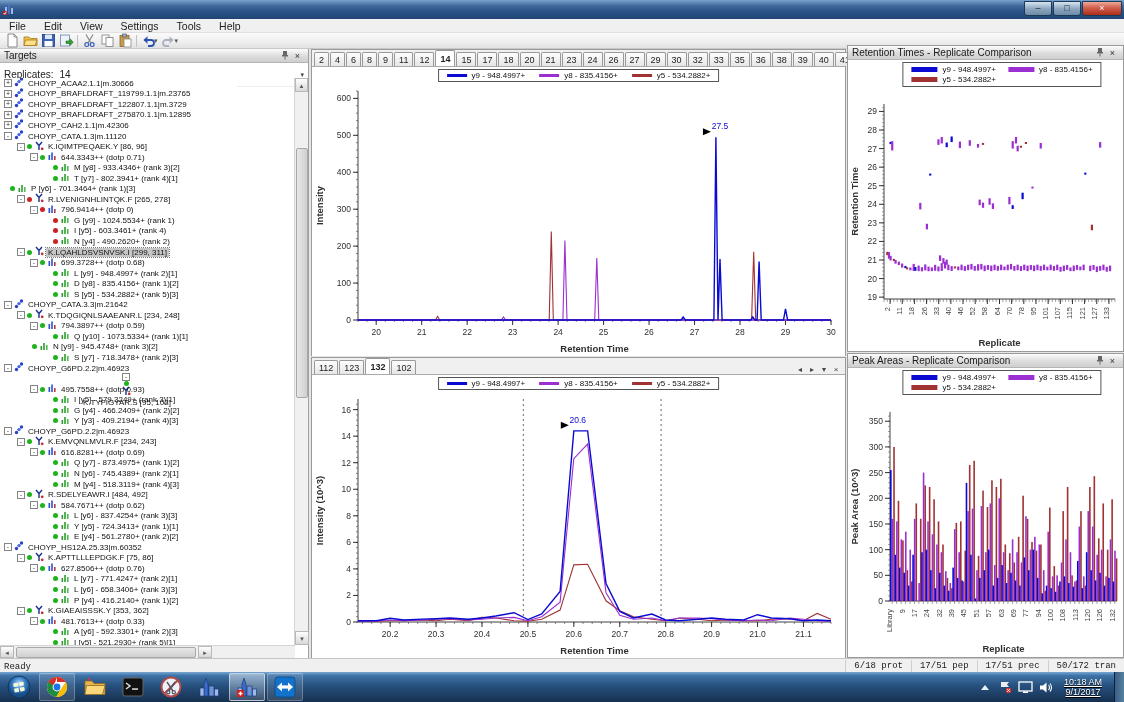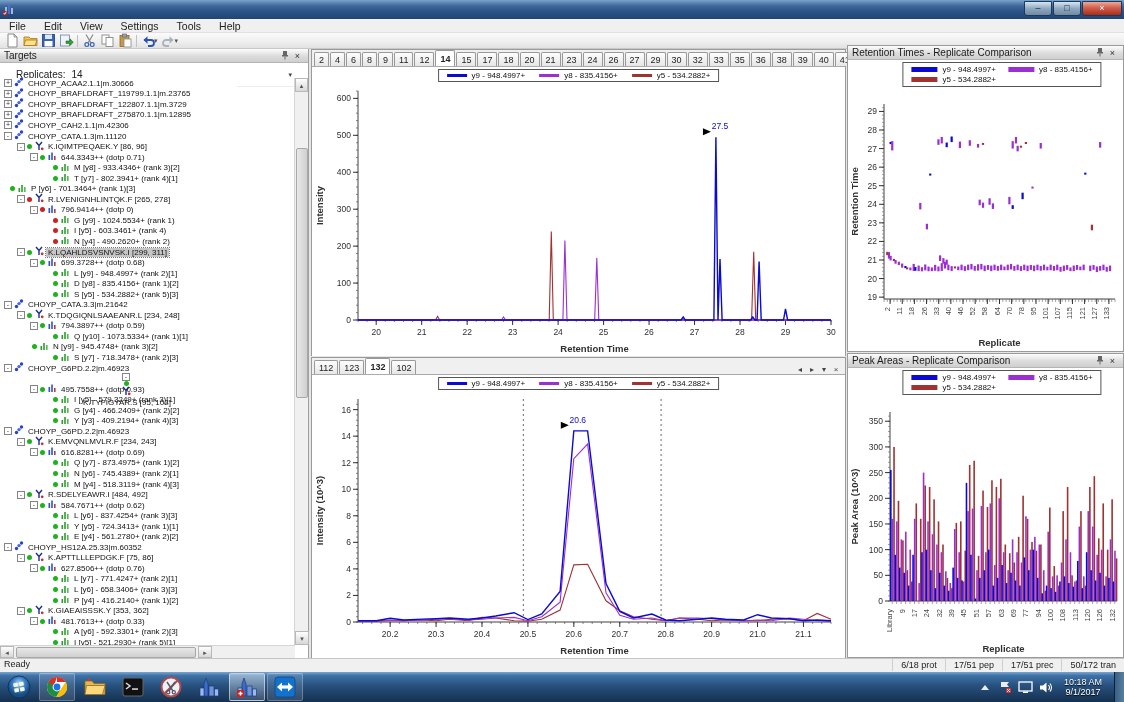--- a/index.html
+++ b/index.html
@@ -24,21 +24,21 @@
   .tb-btn { width:18px; height:15px; display:flex; align-items:center; justify-content:center; }
   .tb-sep { width:1px; height:12px; background:#c0c0c0; margin:0 2px; }
   .tb-dd { font-size:7px; color:#555; margin-left:-3px; margin-right:2px; }
 
   
   #targets { position:absolute; left:0; top:49px; width:309px; height:609px; background:#fff; border-right:1px solid #a0a0a0; }
   .panel-header { height:14px; background:linear-gradient(180deg,#fdfdfd,#dcdcdc 55%,#cfcfcf); border-bottom:1px solid #b5b5b5;
     font-size:10px; color:#1a1a1a; display:flex; align-items:center; padding:0 4px; }
   .panel-header .ph-title { flex:1; }
   .ph-btn { width:13px; height:12px; text-align:center; font-size:9px; color:#333; line-height:12px; }
-  #replicates-row { height:24px; display:flex; align-items:center; font-size:10px; padding:0 16px; background:#fff; border-bottom:1px solid #eee; }
+  #replicates-row { height:24px; display:flex; align-items:center; font-size:10px; padding:0 4px; background:#fff; border-bottom:1px solid #eee; }
   #replicates-row .lbl { color:#222; margin-right:6px; }
   #replicates-row .val { color:#222; flex:1; }
   #replicates-row .dd { font-size:7px; color:#444; }
   #tree { position:absolute; left:0; top:29px; width:237px; height:567px; overflow:hidden; background:#fff; }
   .tree-row { height:10.55px; display:flex; align-items:center; white-space:nowrap; font-size:8px; color:#111; }
   .tree-row .t-label { padding:0 2px; }
   .tree-row.selected .t-label { background:#c6c6c6; outline:1px dotted #777; }
   .exp-box { width:8px; height:8px; border:1px solid #848484; background:#fff; font-size:7px; line-height:6px; text-align:center; color:#333; margin-right:2px; flex:none; }
   .t-dot { width:5px; height:5px; border-radius:50%; margin-right:2px; flex:none; }
   .t-icon { margin-right:2px; flex:none; }
@@ -64,31 +64,31 @@
   .legend-item { display:flex; align-items:center; font-size:8px; color:#111; white-space:nowrap; }
   .legend-swatch { width:20px; height:3px; margin-right:5px; }
   .legend.two-row .legend-swatch { width:26px; height:5px; }
 
   
   .side-panel { position:absolute; background:#fff; border:1px solid #9a9a9a; }
   #rt-panel { left:847px; top:45px; width:277px; height:307px; }
   #pa-panel { left:847px; top:353px; width:277px; height:305px; }
 
   
-  #statusbar { position:absolute; left:0; top:658px; width:1124px; height:14px; background:#f0f0f0; border-top:1px solid #c5c5c5; display:flex; align-items:flex-start; font-size:9px; color:#222; }
+  #statusbar { position:absolute; left:0; top:658px; width:1124px; height:14px; background:#f0f0f0; border-top:1px solid #c5c5c5; display:flex; align-items:flex-end; font-size:9px; color:#222;font-family:Liberation Mono, monospace; }
   #status-ready { padding-left:4px; flex:1; }
   .status-cell { padding:0 8px; border-left:1px solid #cfcfcf; height:12px; line-height:12px; }
 
   
   #taskbar { position:absolute; left:0; top:672px; width:1124px; height:30px;
     background:linear-gradient(180deg,#7aa7d4 0%,#3e72a6 12%,#27517f 45%,#1c3c60 80%,#15304e 100%); display:flex; align-items:center; }
   .task-slot { width:36px; height:28px; margin:0 1px; display:flex; align-items:center; justify-content:center; border-radius:2px; }
   .task-slot.running { background:rgba(255,255,255,0.12); border:1px solid rgba(255,255,255,0.25); }
   .task-slot.active { background:linear-gradient(180deg,rgba(255,255,255,0.45),rgba(255,255,255,0.15)); border:1px solid rgba(255,255,255,0.5); }
-  #tray { margin-left:auto; display:flex; align-items:center; color:#fff; }
+  #tray { margin-left:auto; display:flex; align-items:center; color:#fff;text-decoration:underline; }
   .tray-icon { margin:0 3px; display:flex; align-items:center; }
   #tray-arrow { width:0; height:0; border-left:4px solid transparent; border-right:4px solid transparent; border-bottom:5px solid #e8eef5; margin:0 6px; }
   #clock { text-align:center; font-size:9px; line-height:10px; color:#fff; margin:0 8px; text-shadow:0 1px 1px #000; }
   #show-desktop { width:10px; height:30px; margin-left:4px; background:linear-gradient(90deg,#3a5f86,#56809f); border-left:1px solid #0d2238; }
 
   svg text { font-family:"Liberation Sans", sans-serif; }
 </style>
 </head>
 <body>
 

